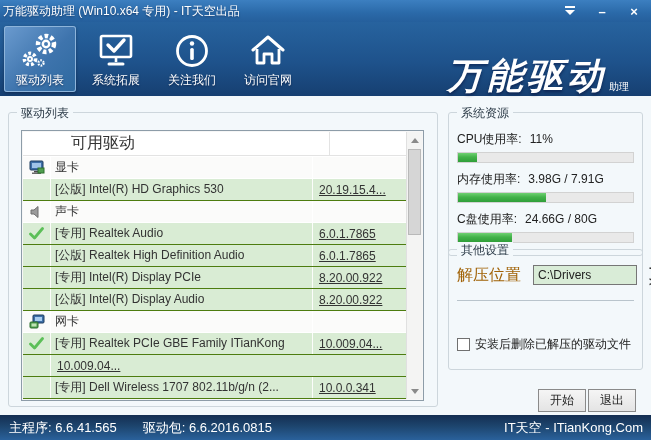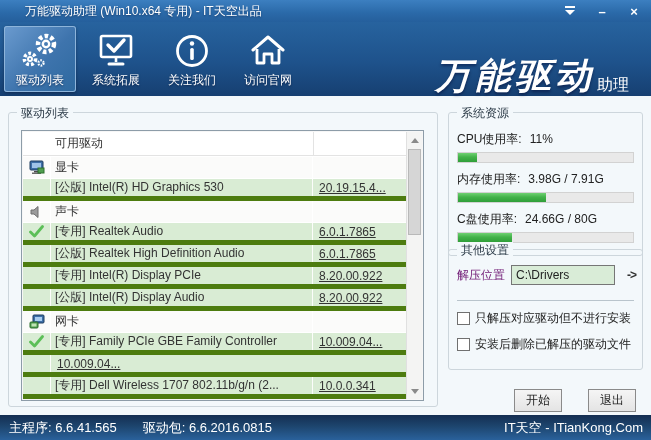--- a/index.html
+++ b/index.html
@@ -2,56 +2,56 @@
 <html><head>
 <meta charset="utf-8">
 <style>
   * { margin:0; padding:0; box-sizing:border-box; }
   html,body { width:651px; height:440px; font-family:"Liberation Sans","DejaVu Sans",sans-serif; }
   #window { position:relative; width:651px; height:440px; overflow:hidden; background:#f3f8fb; }
 
   
   .titlebar { position:absolute; left:0; top:0; width:651px; height:22px;
     background:linear-gradient(180deg,#3c7fc0 0%,#2a69a8 60%,#255f9c 100%); display:flex; align-items:center; }
-  .title-text { color:#ffffff; font-size:12px; padding-left:25px; text-shadow:0 1px 2px rgba(0,0,30,.4); }
+  .title-text { color:#ffffff; font-size:12px; padding-left:3px; text-shadow:0 1px 2px rgba(0,0,30,.4); }
   .win-controls { position:absolute; right:6px; top:0; height:22px; display:flex; align-items:center; gap:10px; }
   .win-btn { width:22px; height:18px; display:flex; align-items:center; justify-content:center;
     color:#fff; font-size:13px; font-weight:bold; cursor:default; }
   .menu-glyph { display:block; }
   .toolbar { position:absolute; left:0; top:22px; width:651px; height:74px;
     background:linear-gradient(180deg,#27639f 0%,#1e528b 55%,#163f71 100%); }
   .tool-btn { position:absolute; top:4px; width:72px; height:66px; display:flex; flex-direction:column;
     align-items:center; justify-content:flex-start; padding-top:6px; border-radius:3px; }
   .tool-btn.selected { background:linear-gradient(135deg,#6b9bcf 0%,#3e74ad 55%,#2e699f 100%);
     box-shadow:inset 0 0 0 1px #8db4da, 0 1px 3px rgba(0,0,20,.35); }
   .tool-icon { width:40px; height:38px; display:flex; align-items:center; justify-content:center; }
   .tool-label { color:#ffffff; font-size:12px; margin-top:2px; text-shadow:0 1px 2px rgba(0,0,30,.5); }
   .logo { position:absolute; right:22px; top:30px; color:#ffffff; white-space:nowrap; }
   .logo-main { font-family:Liberation Mono, monospace; font-style:italic; font-weight:bold;
     font-size:36px; letter-spacing:4px; text-shadow:0 2px 3px rgba(0,0,40,.45); }
-  .logo-suffix { font-size:16px; margin-left:2px; vertical-align:-2px; }
+  .logo-suffix { font-size:10px; margin-left:2px; vertical-align:-2px; }
 
   
   .groupbox { position:absolute; border:1px solid #cdd6dc; border-radius:3px; }
   .group-label { position:absolute; top:-8px; left:8px; background:#f3f8fb; padding:0 4px;
     font-size:12px; color:#29squ; color:#2b3a47; }
 
   
   #driver-group { left:8px; top:112px; width:430px; height:295px; }
   .table-wrap { position:absolute; left:12px; top:17px; width:403px; height:271px;
     border:1px solid #8d9ca8; background:#ffffff; box-shadow:inset 0 0 0 1px #f6f6f6; }
   .thead { position:absolute; left:1px; top:1px; right:17px; height:24px; background:#ffffff;
     border-bottom:1px solid #e3e3e3; display:flex; }
   .thead .h-icon { width:28px; }
-  .thead .h-name { width:263px; font-size:12px; color:#333; display:flex; align-items:center; padding-left:4px;
-    border-right:1px solid #e3e3e3; }
+  .thead .h-name { width:263px; font-size:16px; color:#333; display:flex; align-items:center; padding-left:4px;
+    border-right:1px solid #e3e3e3;margin-left:16px; }
   .thead .h-ver { flex:1; font-size:12px; color:#333; display:flex; align-items:center; padding-left:6px; }
   .tbody { position:absolute; left:1px; top:26px; right:17px; bottom:1px; overflow:hidden;text-align:right; }
   .trow { display:flex; height:22px; cursor:default; }
-  .trow.drv { background:#d9ecd4; border-bottom:5px solid #4d7c0f; }
+  .trow.drv { background:#d9ecd4; border-bottom:1px solid #4d7c0f; }
   .trow.cat { background:#fbfbfa; border-bottom:1px solid #ffffff; }
   .cell { display:flex; align-items:center; font-size:12px; color:#333; overflow:hidden; white-space:nowrap; }
   .icon-cell { width:28px; justify-content:center; border-right:1px solid rgba(255,255,255,.9); }
   .name-cell { width:262px; padding-left:4px; border-right:1px solid rgba(255,255,255,.9); }
   .ver-cell { flex:1; padding-left:6px;text-decoration:underline; }
 
   
   .vscroll { position:absolute; top:1px; right:1px; bottom:1px; width:16px; background:#f4f4f3;
     border-left:1px solid #e0e0e0; }
   .sb-btn { position:absolute; left:0; width:15px; height:16px; background:#f4f4f3;
@@ -68,33 +68,33 @@
   #res-group { left:448px; top:112px; width:195px; height:144px; }
   .meter-block { position:absolute; left:8px; right:8px; }
   .meter-line { font-size:12px; color:#222; margin-bottom:4px; white-space:nowrap; }
   .meter-line .mval { margin-left:8px; }
   .meter-track { height:11px; background:#e9e9e9; border:1px solid #d2d2d2; }
   .meter-fill { height:100%; background:linear-gradient(180deg,#6fd172 0%,#43b24a 45%,#2f9e38 100%); }
 
   
   #set-group { left:448px; top:249px; width:195px; height:121px; }
   .extract-row { position:absolute; left:8px; top:14px; right:6px; height:22px; display:flex; align-items:center; }
-  .extract-label { font-size:12px; color:#701a75; margin-right:6px; white-space:nowrap; }
+  .extract-label { font-size:16px; color:#a16207; margin-right:12px; white-space:nowrap; }
   .extract-input { width:104px; height:20px; background:#d9ecd7; border:1px solid #767676;
     font-size:12px; color:#222; padding:0 4px; font-family:inherit; }
   .browse-btn { margin-left:12px; font-size:12px; color:#333; font-weight:bold; letter-spacing:-1px; cursor:default; }
   .settings-divider { position:absolute; left:8px; right:8px; top:50px; border-top:1px solid #b9c4cc; }
   .check-row { position:absolute; left:8px; display:flex; align-items:center; }
   .checkbox { width:13px; height:13px; background:#ffffff; border:1px solid #707070; margin-right:5px; flex:none; }
   .check-label { font-size:12px; color:#222; white-space:nowrap; }
 
   
   .action-btn { position:absolute; width:48px; height:23px; background:linear-gradient(180deg,#f5f5f5,#e4e4e4);
     border:1px solid #8a8a8a; font-size:12px; color:#222; font-family:inherit; }
-  #start-btn { left:514px; top:389px; }
+  #start-btn { left:538px; top:389px; }
   #exit-btn { left:588px; top:389px; }
 
   
   .statusbar { position:absolute; left:0; bottom:0; width:651px; height:25px;
     background:linear-gradient(180deg,#142e52 0%,#1d456e 45%,#2a619b 100%);
     display:flex; align-items:center; color:#fff; font-size:13px; }
   .status-left { display:flex; gap:26px; padding-left:9px; }
   .status-right { position:absolute; right:8px; }
 </style>
 </head>
@@ -234,21 +234,21 @@
             </span>
             <span class="cell name-cell">网卡</span>
             <span class="cell ver-cell"></span>
           </div>
           <div class="trow drv">
             <span class="cell icon-cell">
               <svg width="15" height="13" viewBox="0 0 15 13">
                 <path d="M1.5 7 L5.5 11 L13.5 1.5" fill="none" stroke="#5cbf58" stroke-width="2.8" stroke-linecap="round" stroke-linejoin="round"></path>
               </svg>
             </span>
-            <span class="cell name-cell">[专用] Family PCIe GBE Family Controller</span>
+            <span class="cell name-cell">[专用] Realtek PCIe GBE Family ITianKong</span>
             <span class="cell ver-cell">10.009.04...</span>
           </div>
           <div class="trow drv">
             <span class="cell icon-cell"></span>
             <span class="cell ver-cell">10.009.04...</span>
           </div>
           <div class="trow drv">
             <span class="cell icon-cell"></span>
             <span class="cell name-cell">[专用] Dell Wireless 1707 802.11b/g/n (2...</span>
             <span class="cell ver-cell">10.0.0.341</span>
@@ -289,24 +289,20 @@
   </div>
 
   <div class="groupbox" id="set-group">
     <span class="group-label">其他设置</span>
     <div class="extract-row">
       <span class="extract-label">解压位置</span>
       <input class="extract-input" type="text" value="C:\Drivers" style="">
       <span class="browse-btn">-&gt;</span>
     </div>
     <div class="settings-divider"></div>
-    <div class="check-row" style="top:60px">
-      <span class="checkbox"></span>
-      <span class="check-label">只解压对应驱动但不进行安装</span>
-    </div>
     <div class="check-row" style="top:86px">
       <span class="checkbox"></span>
       <span class="check-label">安装后删除已解压的驱动文件</span>
     </div>
   </div>
 
   <button class="action-btn" id="start-btn">开始</button>
   <button class="action-btn" id="exit-btn">退出</button>
 
   <div class="statusbar">

